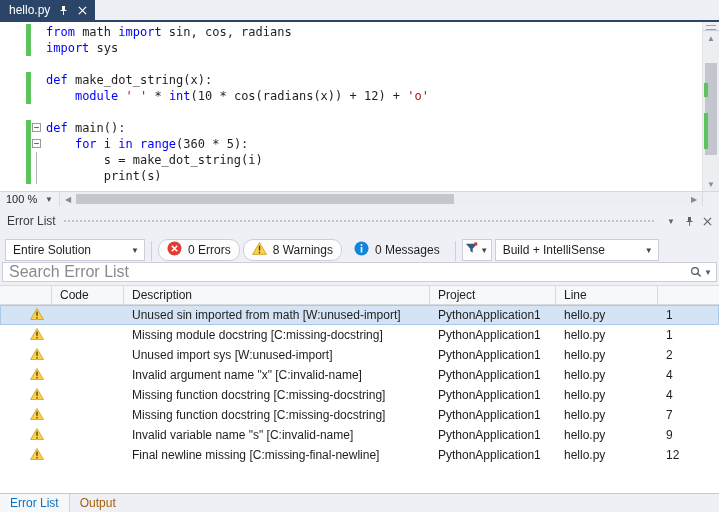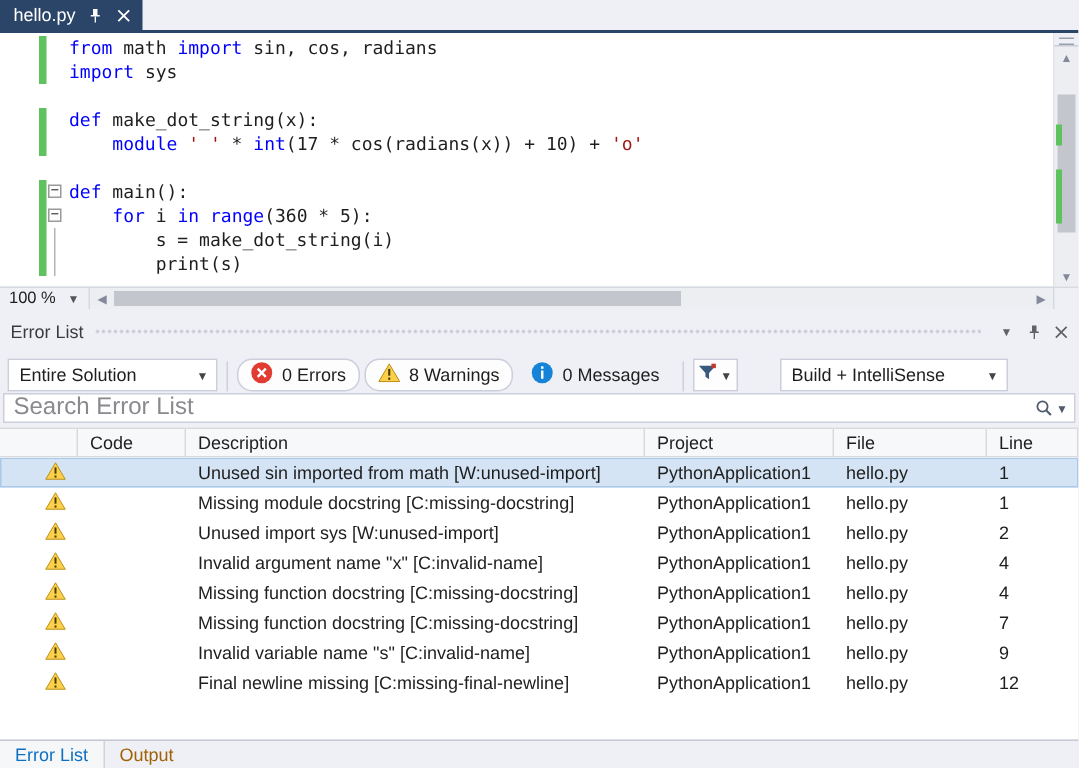--- a/index.html
+++ b/index.html
@@ -62,21 +62,21 @@
   .panel{flex:1;display:flex;flex-direction:column;background:var(--chrome);}
   .phead{height:20px;display:flex;align-items:center;padding:0 4px 0 7px;color:#3b3b3f;}
   .grip{flex:1;height:4px;margin:0 7px;align-self:center;
         background-image:radial-gradient(circle,#bfc3cd 1px,rgba(0,0,0,0) 1.1px);
         background-size:4px 4px;}
   .hicon{width:16px;height:15px;display:flex;align-items:center;justify-content:center;margin-left:2px;}
   .ptoolbar{height:30px;display:flex;align-items:flex-end;padding:0 5px;gap:3px;}
   .combo{display:flex;align-items:center;height:22px;background:#fff;border:1px solid var(--border);
          padding:0 5px 0 7px;}
   .combo .caret{margin-left:auto;padding-left:8px;font-size:8px;color:#444;}
-  .combo.scope{width:140px;} .combo.source{width:152px;margin-left:25px;}
+  .combo.scope{width:140px;} .combo.source{width:164px;}
   .sep{width:1px;height:20px;background:#cdd0da;margin:0 3px;}
   .tbtn{display:flex;align-items:center;gap:6px;height:22px;padding:0 8px;border:1px solid transparent;}
   .tbtn.outlined{border-color:var(--border);background:#fdfdfe;border-radius:10px;}
   .fbtn{display:flex;align-items:center;justify-content:center;gap:2px;width:30px;height:22px;
         border:1px solid var(--border);background:#fdfdfe;}
   .fbtn .caret{font-size:8px;color:#444;}
   .psearch{height:24px;padding:1px 2px 3px 2px;}
   .sbox{height:20px;border:1px solid var(--border);background:#fff;display:flex;align-items:center;}
   .sbox input{flex:1;border:none;outline:none;background:transparent;padding:0 6px;
               font-family:"Liberation Sans",sans-serif;font-size:16px;color:#1e1e1e;}
@@ -140,21 +140,21 @@
           <span class="ltxt"></span>
         </div>
         <div class="code-line">
           <span class="ind green"></span>
           <span class="fold"></span>
           <span class="ltxt"><span class="kw">def</span><span> make_dot_string(x):</span></span>
         </div>
         <div class="code-line">
           <span class="ind green"></span>
           <span class="fold"></span>
-          <span class="ltxt"><span>    </span><span class="kw">module</span><span> </span><span class="str">' '</span><span> * </span><span class="kw">int</span><span>(17 * cos(radians(x)) + 10) + </span><span class="str">'o'</span></span>
+          <span class="ltxt"><span>    </span><span class="kw">module</span><span> </span><span class="str">' '</span><span> * </span><span class="kw">int</span><span>(10 * cos(radians(x)) + 12) + </span><span class="str">'o'</span></span>
         </div>
         <div class="code-line">
           <span class="ind"></span>
           <span class="fold"></span>
           <span class="ltxt"></span>
         </div>
         <div class="code-line">
           <span class="ind green"></span>
           <span class="fold">
             <span class="foldbox">−</span>
@@ -303,21 +303,20 @@
           <span class="caret">▼</span>
         </span>
       </div>
     </div>
 
     <div class="ghead grid-cols">
       <div class="gh"></div>
       <div class="gh">Code</div>
       <div class="gh">Description</div>
       <div class="gh">Project</div>
-      <div class="gh">File</div>
       <div class="gh">Line</div>
     </div>
 
     <div class="grows">
         <div class="grid-row grid-cols selected">
           <div class="cell c-icon">
             <span><svg width="14" height="12" viewBox="0 0 14 12">
                 <path d="M7 0.5 L13.5 11.5 L0.5 11.5 Z" fill="#fbd14b" stroke="#b8860b" stroke-width="0.6"></path>
                 <rect x="6.35" y="3.6" width="1.3" height="4.2" fill="#4a3b00"></rect>
                 <rect x="6.35" y="9" width="1.3" height="1.4" fill="#4a3b00"></rect>

